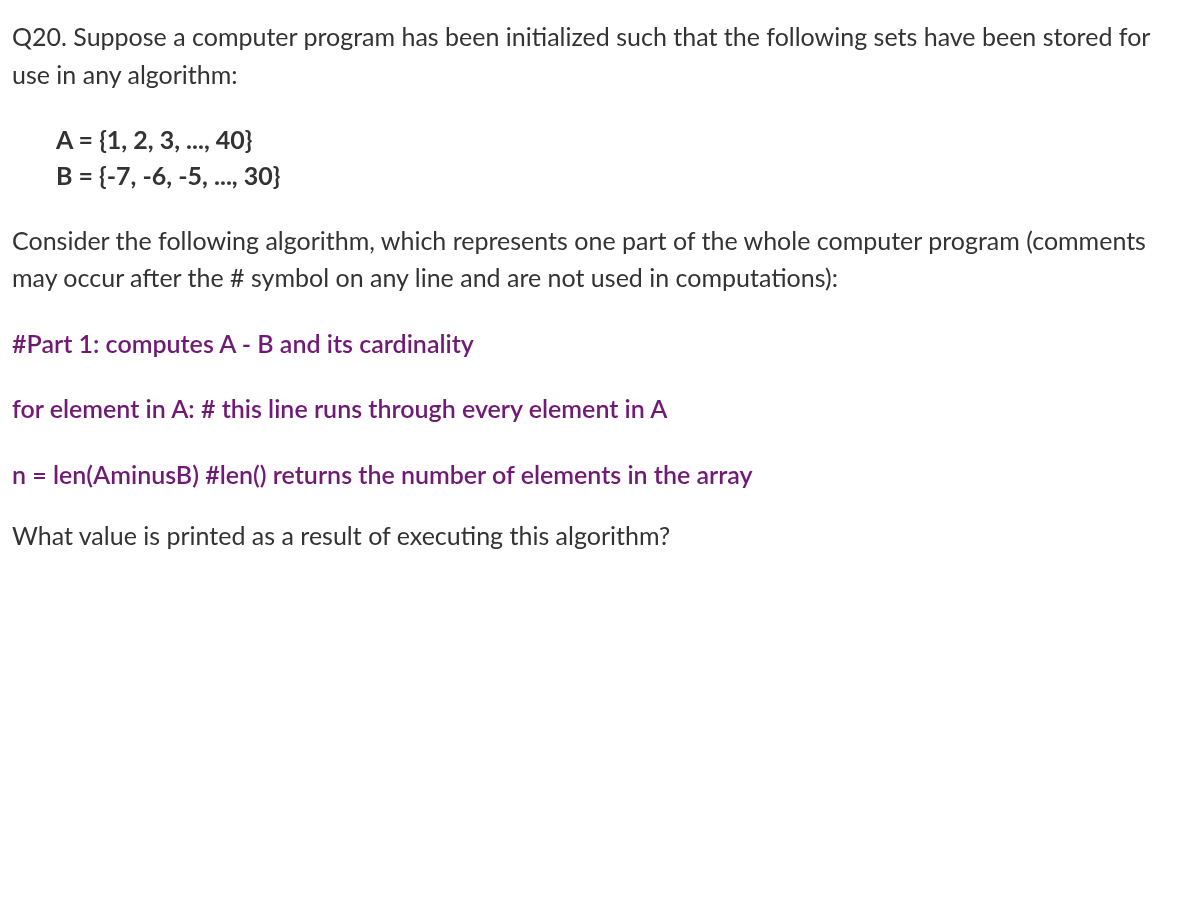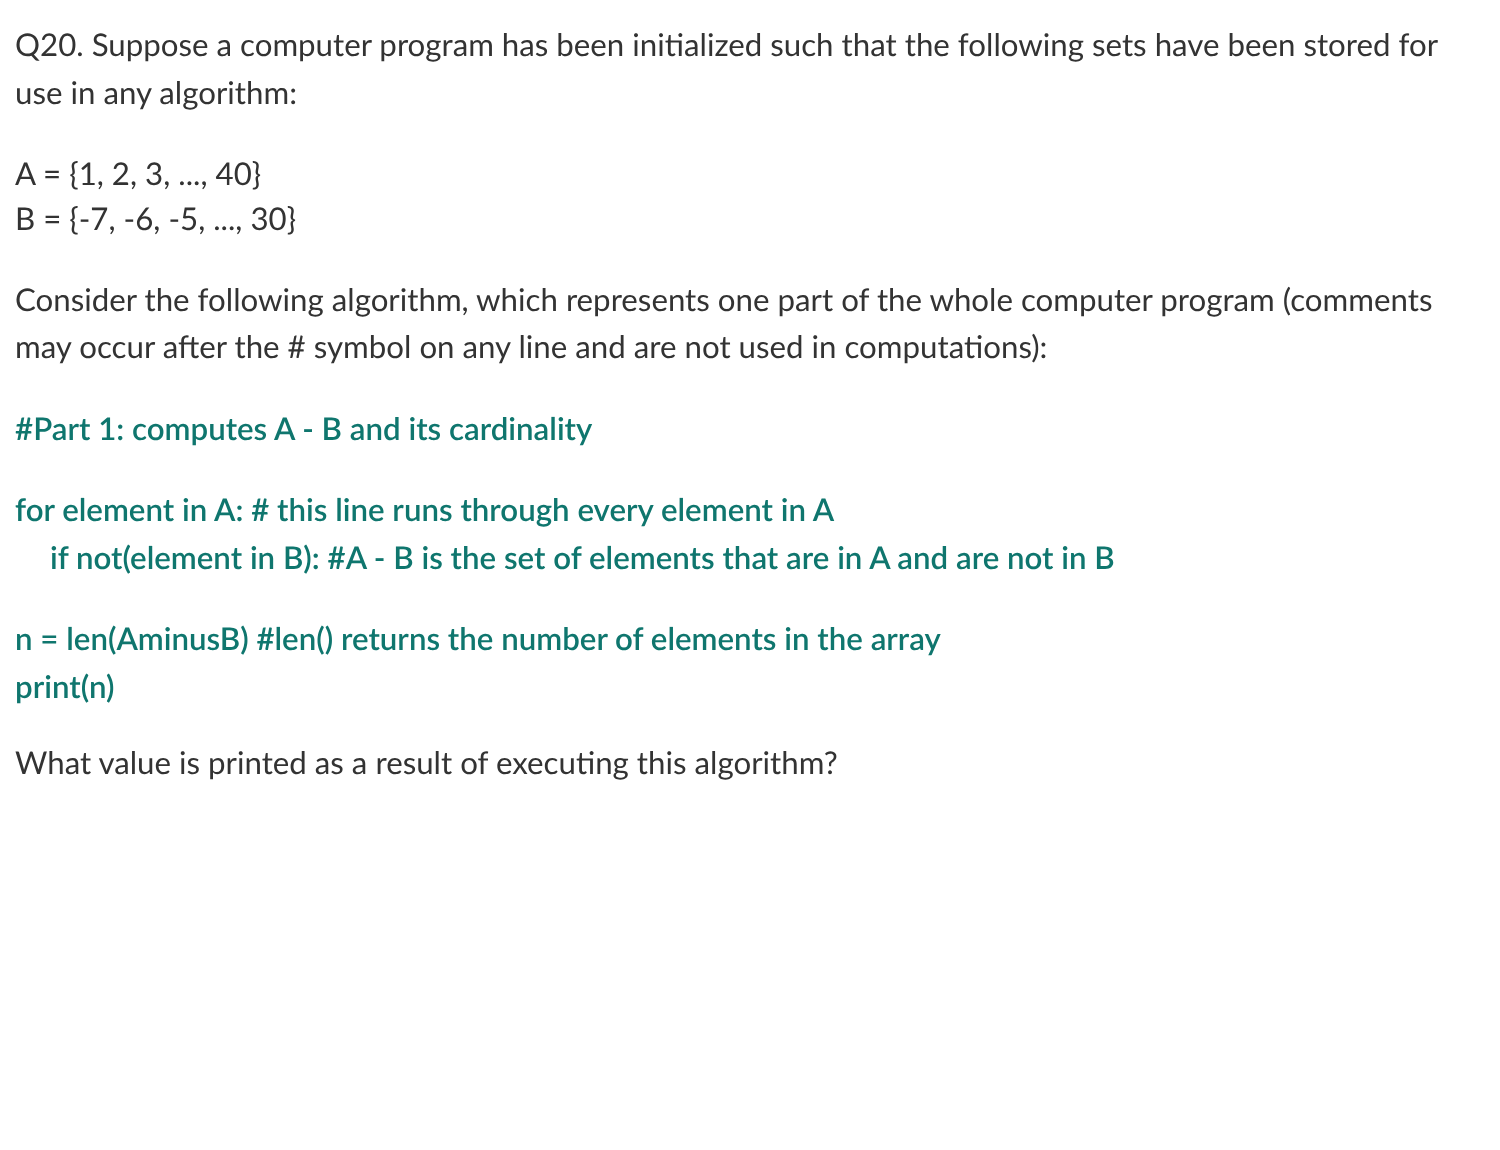--- a/index.html
+++ b/index.html
@@ -14,33 +14,34 @@
       color: #333333;
       padding: 18px 12px;
       background: #ffffff;
       width: 1200px;
     }
     .intro {
       font-weight: 400;
       margin-bottom: 28px;
     }
     .sets {
-      font-weight: 400;
+      font-weight: 700;
       margin-bottom: 28px;
+      margin-left: 44px;
     }
     .sets p {
       line-height: 1.45;
     }
     .algo-intro {
       font-weight: 400;
       margin-bottom: 28px;
     }
     .bold-block {
       font-weight: 600;
-      color: #0f766e;
+      color: #701a75;
     }
     .comment-title {
       margin-bottom: 28px;
     }
     .code-block {
       margin-bottom: 28px;
     }
     .code-block p {
       line-height: 1.5;
     }
@@ -66,21 +67,19 @@
   <p>A = {1, 2, 3, ..., 40}</p>
   <p>B = {-7, -6, -5, ..., 30}</p>
 </div>
 
 <p class="algo-intro">Consider the following algorithm, which represents one part of the whole computer program (comments may occur after the # symbol on any line and are not used in computations):</p>
 
 <p class="bold-block comment-title">#Part 1: computes A - B and its cardinality</p>
 
 <div class="bold-block code-block">
   <p>for element in A:   # this line runs through every element in A</p>
-  <p class="indent-1">if not(element in B): #A - B is the set of elements that are in A and are not in B</p>
 </div>
 
 <div class="bold-block final-code">
   <p>n = len(AminusB) #len() returns the number of elements in the array</p>
-  <p>print(n)</p>
 </div>
 
 <p class="final-prompt">What value is printed as a result of executing this algorithm?</p>
 
 </body></html>

